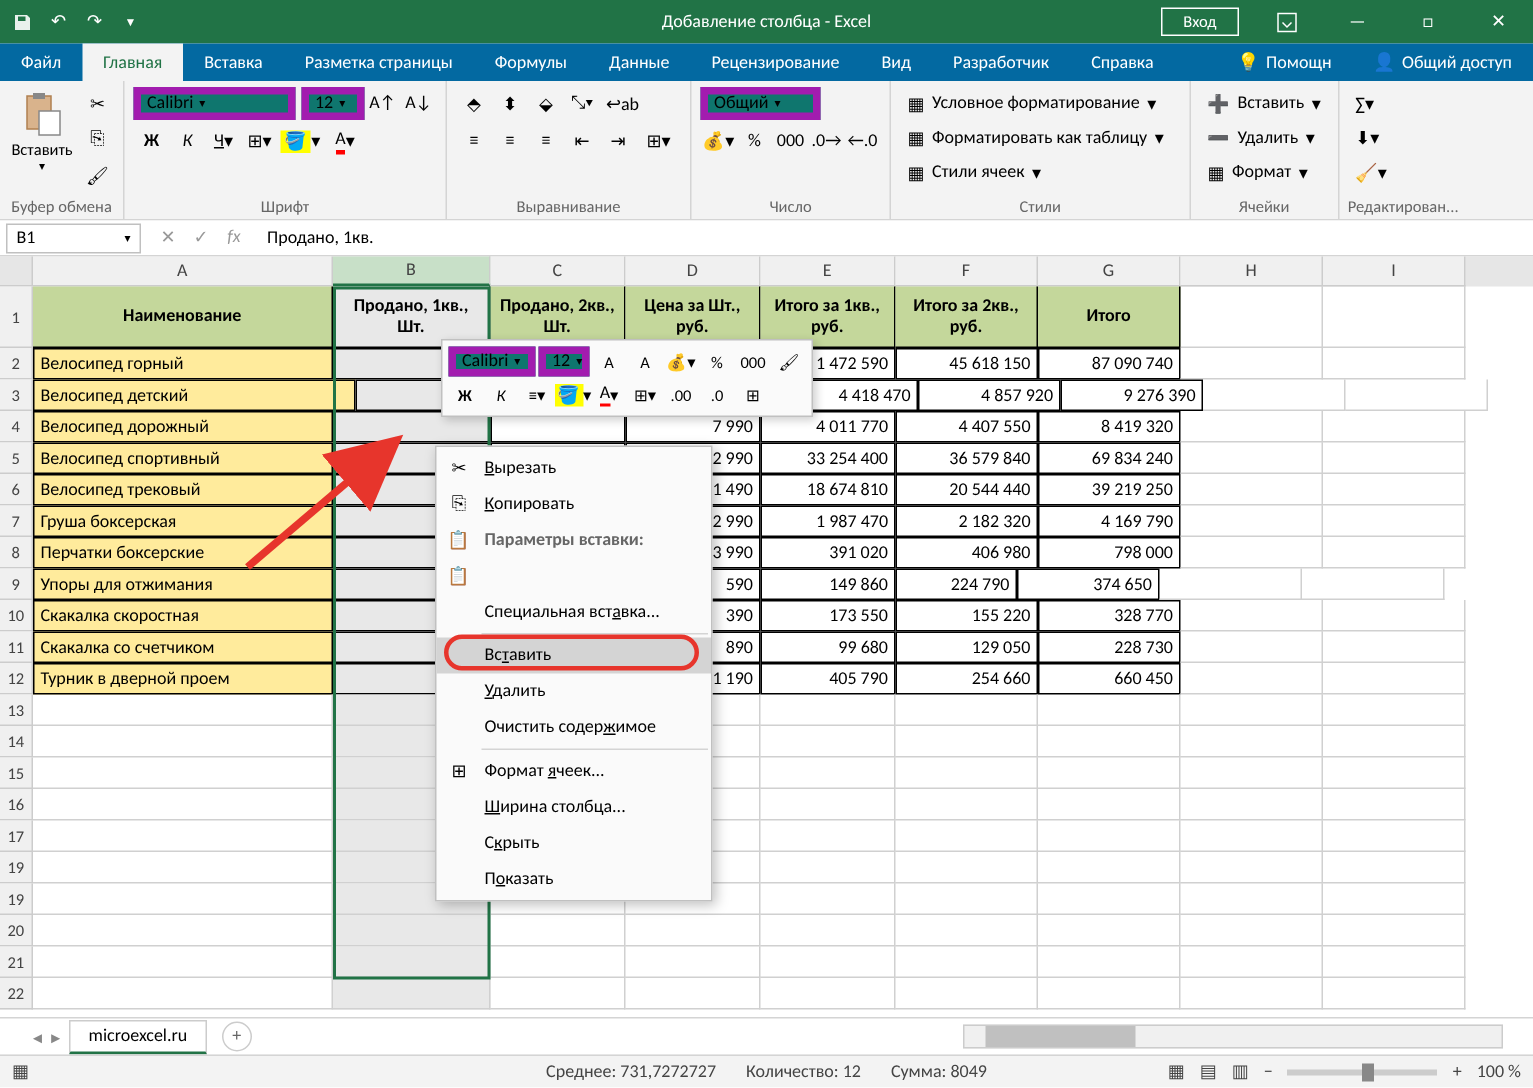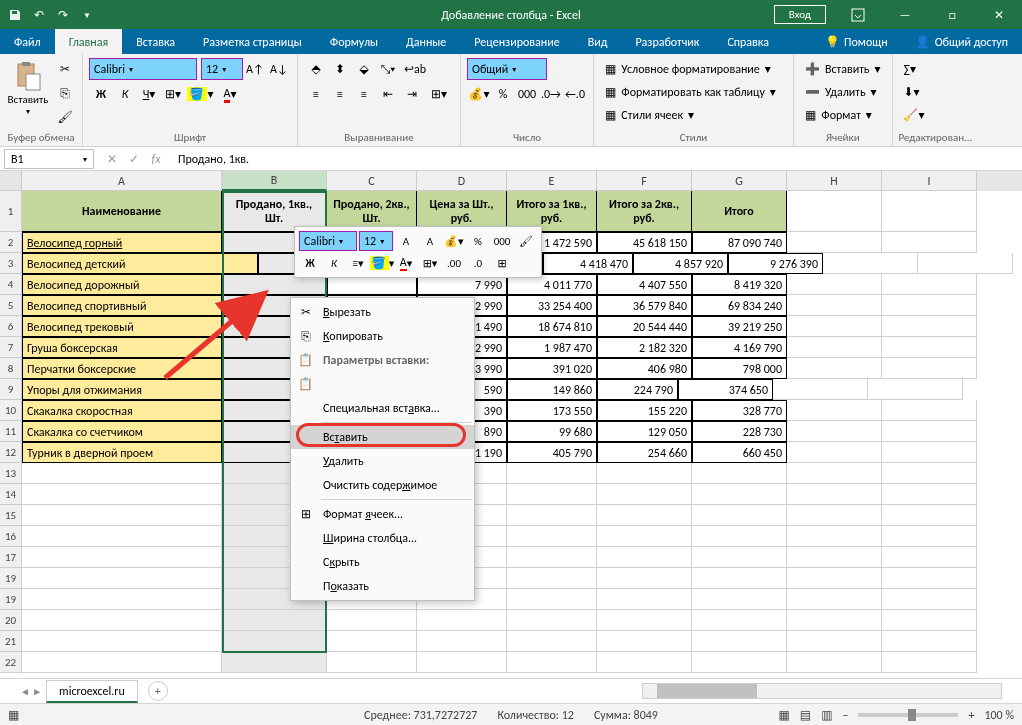--- a/index.html
+++ b/index.html
@@ -21,21 +21,21 @@
 
 .ribbon{height:93px;background:#f3f3f3;border-bottom:1px solid #d4d4d4;display:flex}
 .group{border-right:1px solid #d4d4d4;padding:4px 6px 0;display:flex;flex-direction:column}
 .group-body{flex:1;display:flex;gap:4px;align-items:flex-start}
 .group-label{text-align:center;font-size:11px;color:#666;padding:2px 0}
 .big-btn{display:flex;flex-direction:column;align-items:center;width:44px;padding-top:2px}
 .big-btn-icon{width:32px;height:32px}
 .big-btn-lbl{font-size:11px;margin-top:2px;text-align:center;line-height:1.1}
 .small-col{display:flex;flex-direction:column;gap:2px}
 .small-btn{width:22px;height:22px;display:flex;align-items:center;justify-content:center;border:1px solid transparent}
-.combo{height:22px;border:1px solid #a21caf;background:#7dd3fc;display:flex;align-items:center;padding:0 4px;font-size:12px}
+.combo{height:22px;border:5px solid #a21caf;background:#0f766e;display:flex;align-items:center;padding:0 4px;font-size:12px}
 .combo .dd{margin-left:4px;font-size:8px}
 .row-btns{display:flex;gap:0}
 .row-btns .small-btn{width:24px;height:22px}
 .styles-btn{display:flex;align-items:center;gap:5px;height:22px;padding:0 5px;font-size:12px}
 
 .fb-row{height:24px;border-bottom:1px solid #d4d4d4;display:flex;align-items:center;background:#fff}
 .name-box{width:90px;height:20px;border:1px solid #c0c0c0;margin:0 4px;display:flex;align-items:center;padding:0 6px;background:#fff}
 .name-box .dd{margin-left:auto;font-size:8px}
 .fb-icons{display:flex;gap:2px;padding:0 4px;color:#999}
 .fb-icon{width:20px;text-align:center}
@@ -320,32 +320,32 @@
           <div class="cell hdr-cell col-sel" style="width: 105px;">Продано, 1кв., Шт.</div>
           <div class="cell hdr-cell" style="width: 90px;">Продано, 2кв., Шт.</div>
           <div class="cell hdr-cell" style="width: 90px;">Цена за Шт., руб.</div>
           <div class="cell hdr-cell" style="width: 90px;">Итого за 1кв., руб.</div>
           <div class="cell hdr-cell" style="width: 95px;">Итого за 2кв., руб.</div>
           <div class="cell hdr-cell" style="width: 95px;">Итого</div>
           <div class="cell " style="width: 95px;"></div>
           <div class="cell " style="width: 95px;"></div>
         </div>
         <div class="cell-row">
-          <div class="cell name-cell" style="width: 200px; text-decoration: underline;">Велосипед горный</div>
+          <div class="cell name-cell" style="width: 200px;">Велосипед горный</div>
           <div class="cell num-cell col-sel" style="width: 105px;"></div>
           <div class="cell num-cell" style="width: 90px;"></div>
           <div class="cell num-cell" style="width: 90px;"></div>
           <div class="cell num-cell" style="width: 90px;">1 472 590</div>
           <div class="cell num-cell" style="width: 95px;">45 618 150</div>
           <div class="cell num-cell" style="width: 95px;">87 090 740</div>
           <div class="cell " style="width: 95px;"></div>
           <div class="cell " style="width: 95px;"></div>
         </div>
         <div class="cell-row">
-          <div class="cell name-cell" style="width: 236px;">Велосипед детский</div>
+          <div class="cell name-cell" style="width: 215px;">Велосипед детский</div>
           <div class="cell num-cell col-sel" style="width: 105px;">553</div>
           <div class="cell num-cell" style="width: 90px;">608</div>
           <div class="cell num-cell" style="width: 90px;">7 990</div>
           <div class="cell num-cell" style="width: 90px;">4 418 470</div>
           <div class="cell num-cell" style="width: 95px;">4 857 920</div>
           <div class="cell num-cell" style="width: 95px; padding-left: 20px;">9 276 390</div>
           <div class="cell " style="width: 95px;"></div>
           <div class="cell " style="width: 95px;"></div>
         </div>
         <div class="cell-row">

